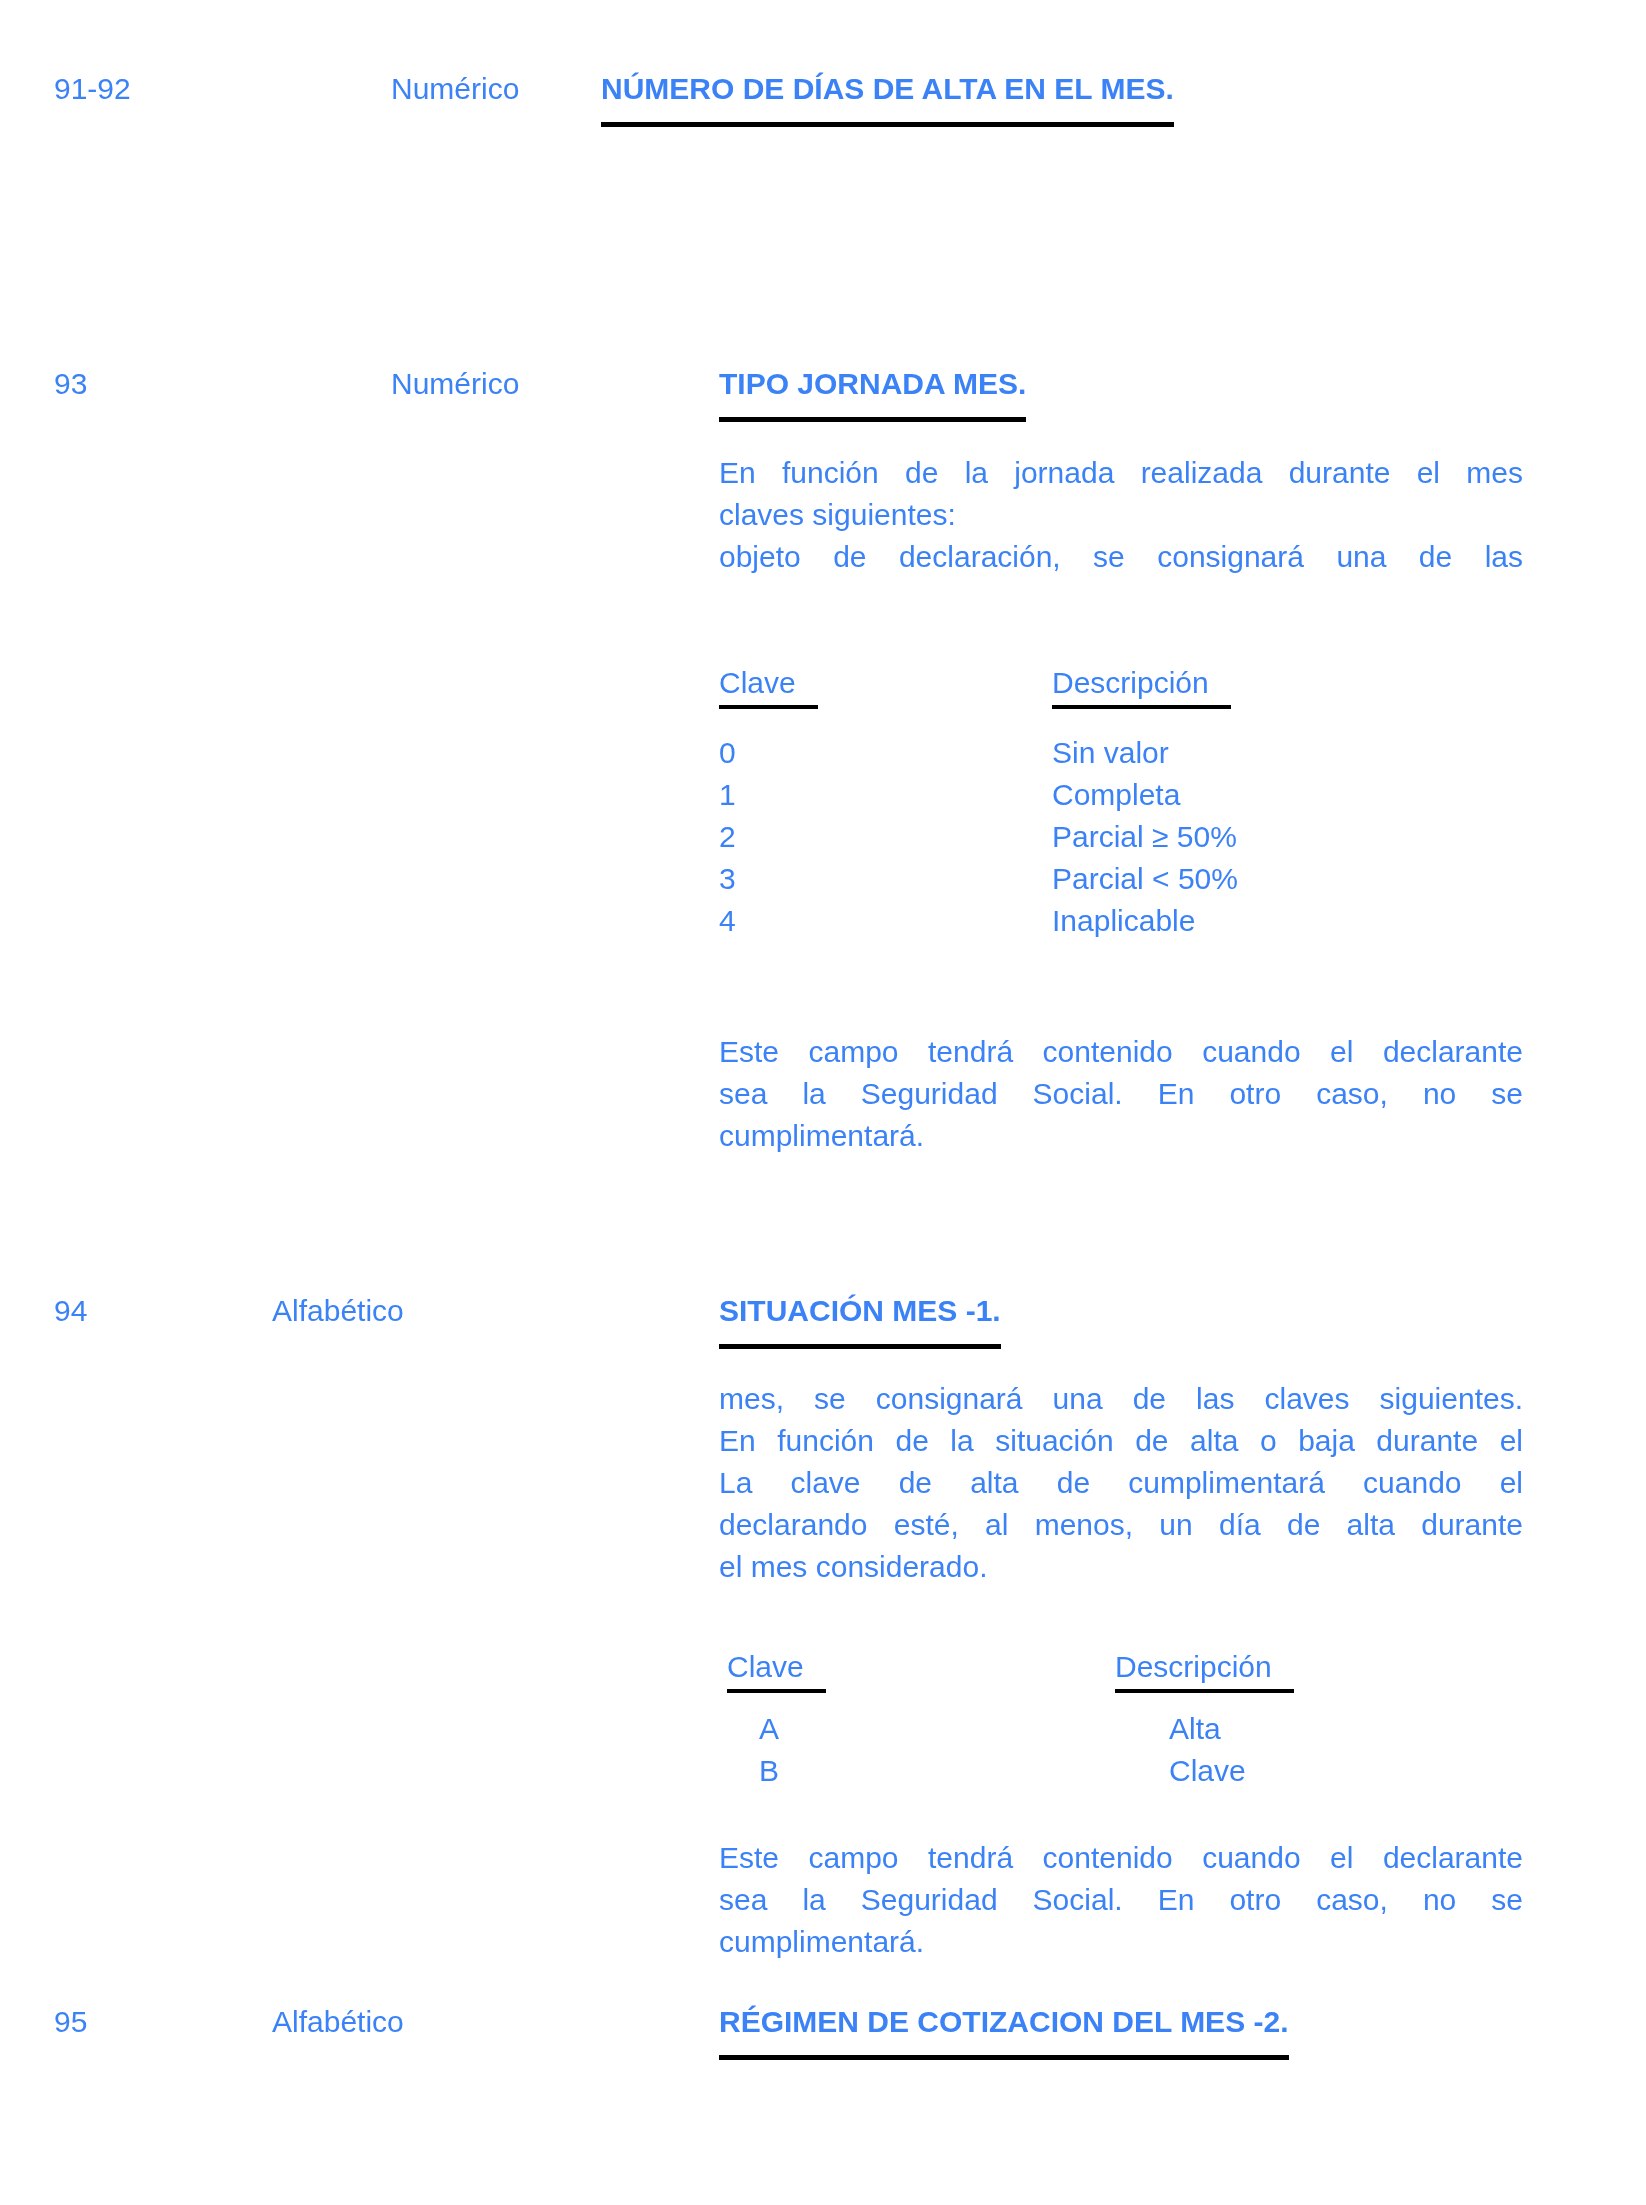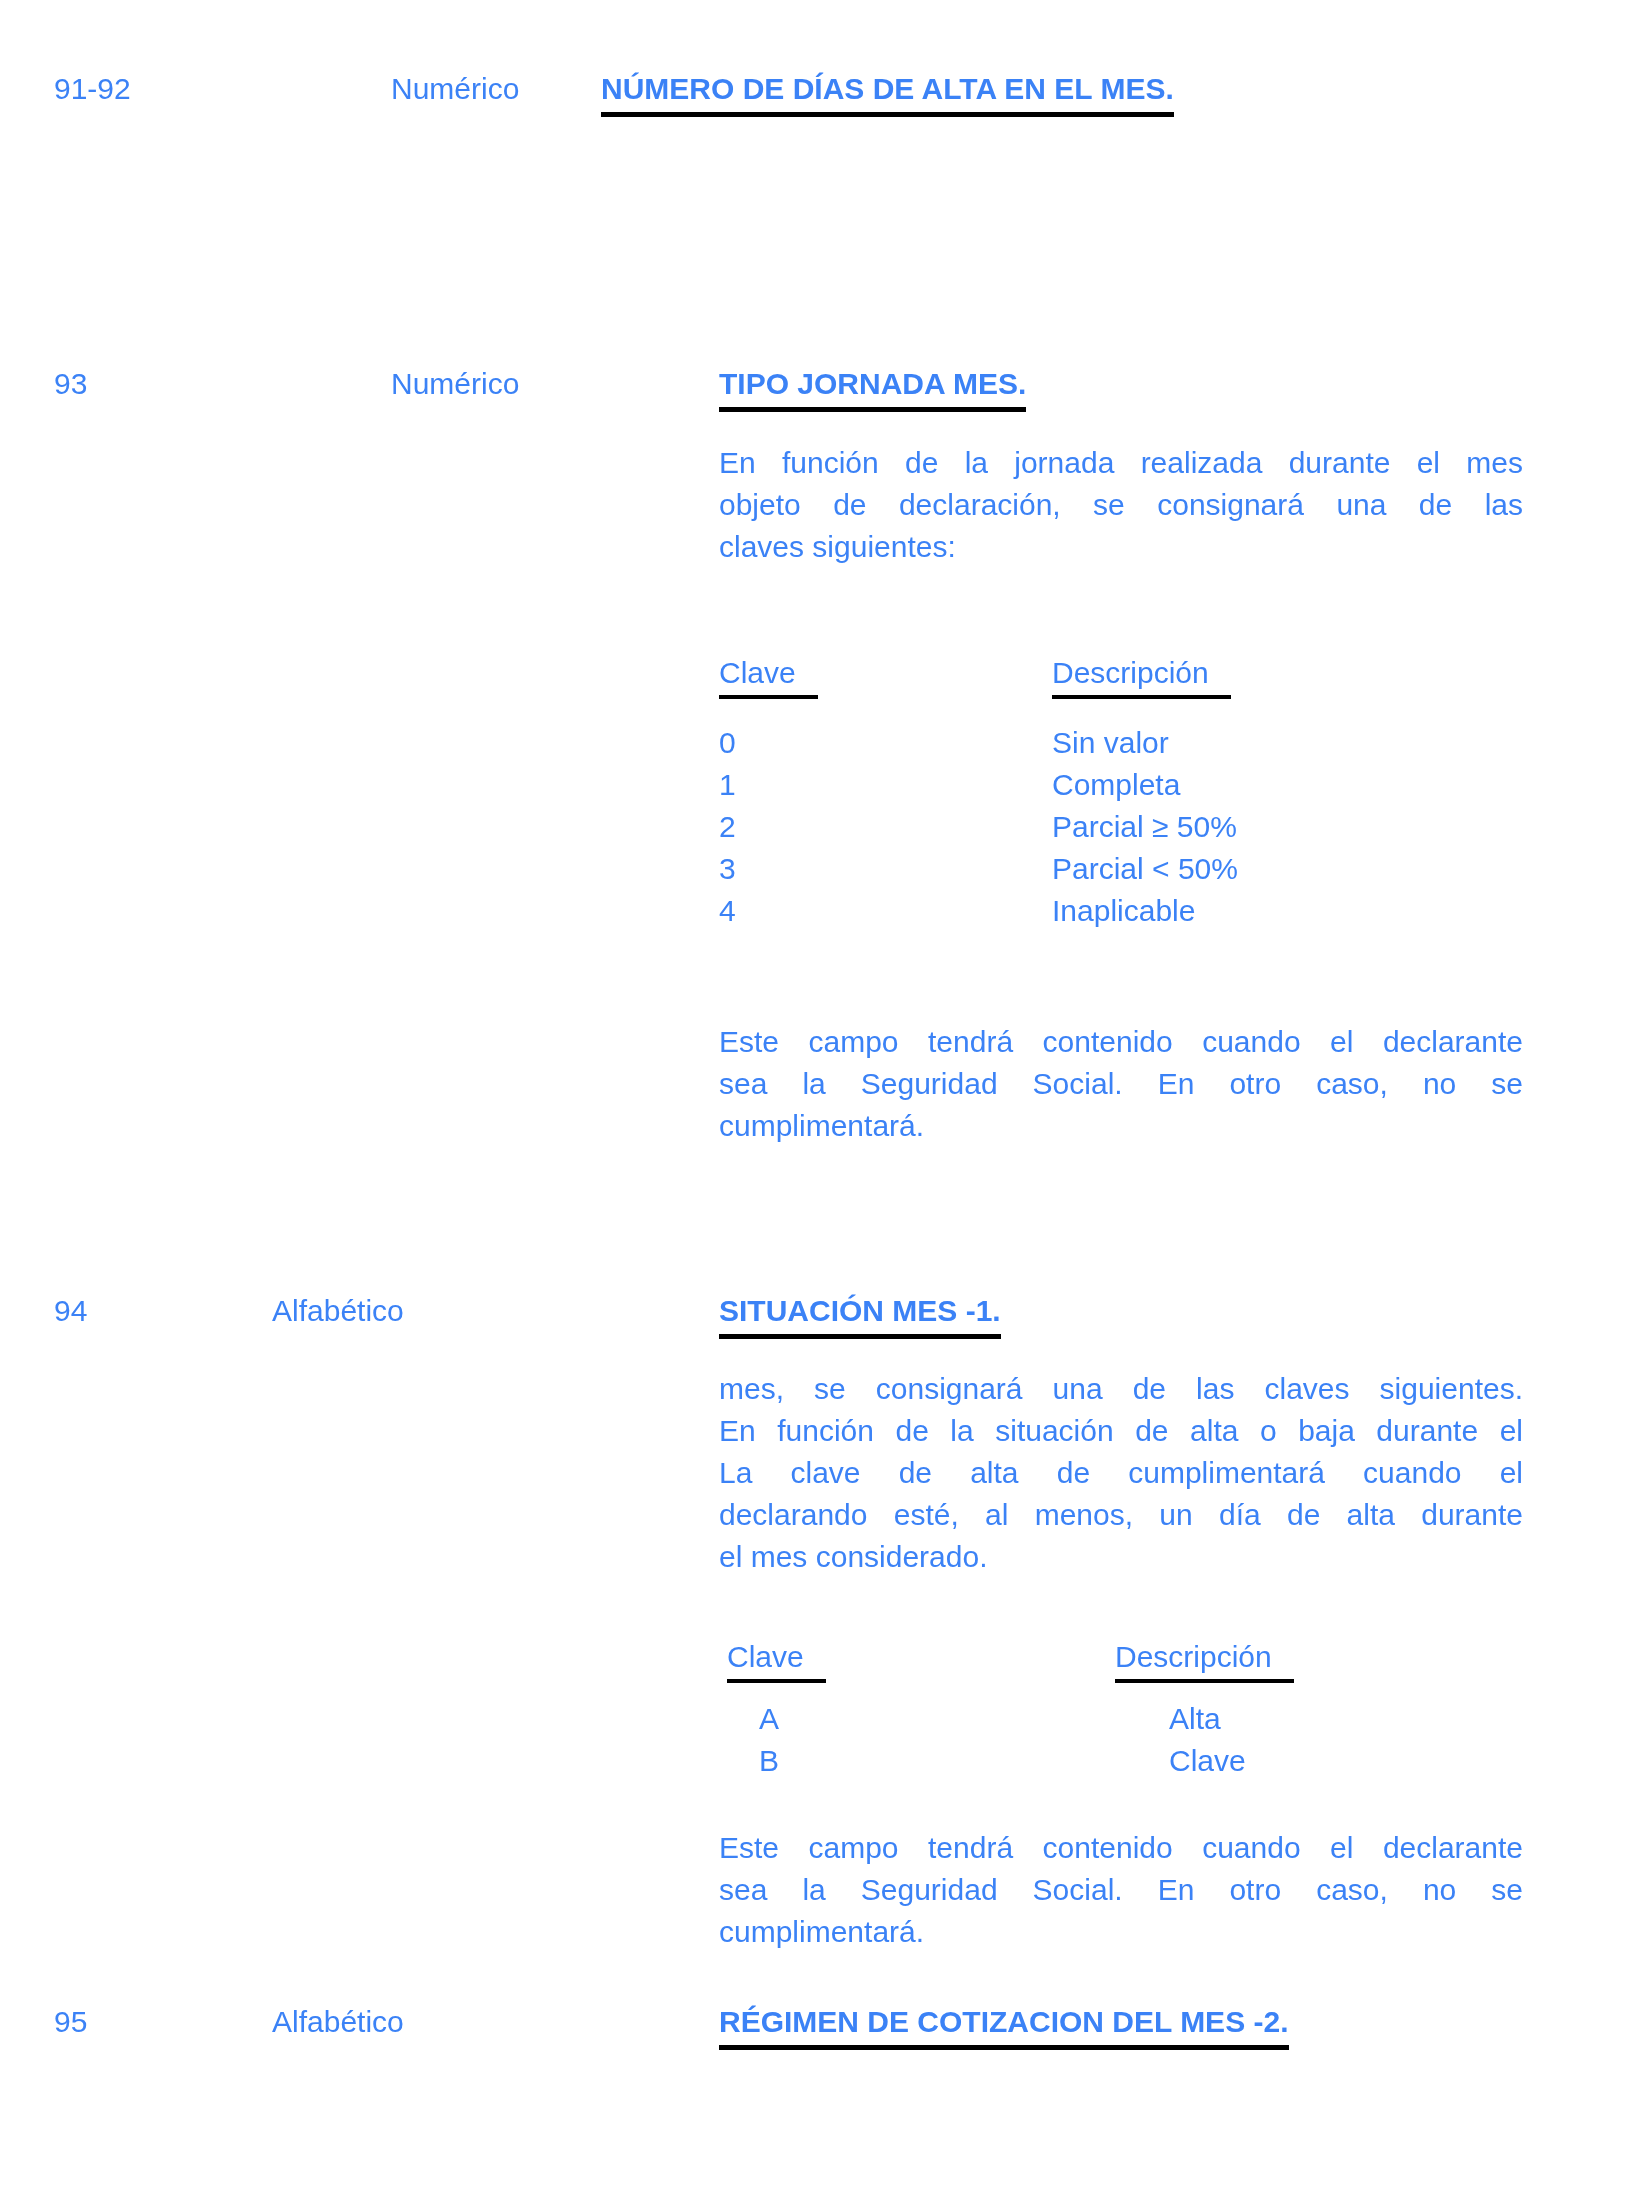--- a/index.html
+++ b/index.html
@@ -20,21 +20,21 @@
   .type-num { left: 391px; }
   .type-alf { left: 272px; }
   .content { box-sizing: content-box; }
   .content.wide   { margin-left: 601px; width: 923px; }
   .content.narrow { margin-left: 719px; width: 804px; }
   .hrow { }
   .title {
     display: inline-block;
     font-weight: bold;
     border-bottom: 5.6px solid #000;
-    padding-bottom: 2px;
+    padding-bottom: 12px;
     white-space: nowrap;
   }
   .para { }
   .ln { display: block; text-align: left; white-space: normal; }
   .ln.j { text-align: justify; text-align-last: justify; }
   .tblhdr, .tblrows { display: grid; }
   .t1 { grid-template-columns: 333px 1fr; }
   .t2 { grid-template-columns: 388px 1fr; padding-left: 8px; }
   .thu {
     display: inline-block;
@@ -64,22 +64,22 @@
 
   <section class="sec" style="top:363px">
     <span class="num">93</span>
     <span class="type type-num">Numérico</span>
     <div class="content narrow">
       <div class="hrow">
         <span class="title">TIPO JORNADA MES.</span>
       </div>
       <div class="para" style="margin-top:29.6px">
         <div class="ln j">En función de la jornada realizada durante el mes</div>
+        <div class="ln">claves siguientes:</div>
         <div class="ln j">objeto de declaración, se consignará una de las</div>
-        <div class="ln">claves siguientes:</div>
       </div>
       <div class="tblhdr t1" style="margin-top:84px">
         <span class="thu">Clave</span>
         <span class="thu">Descripción</span>
       </div>
       <div class="tblrows t1" style="margin-top:23px">
         <div class="k">0</div>
         <div class="d">Sin valor</div>
         <div class="k">1</div>
         <div class="d">Completa</div>

